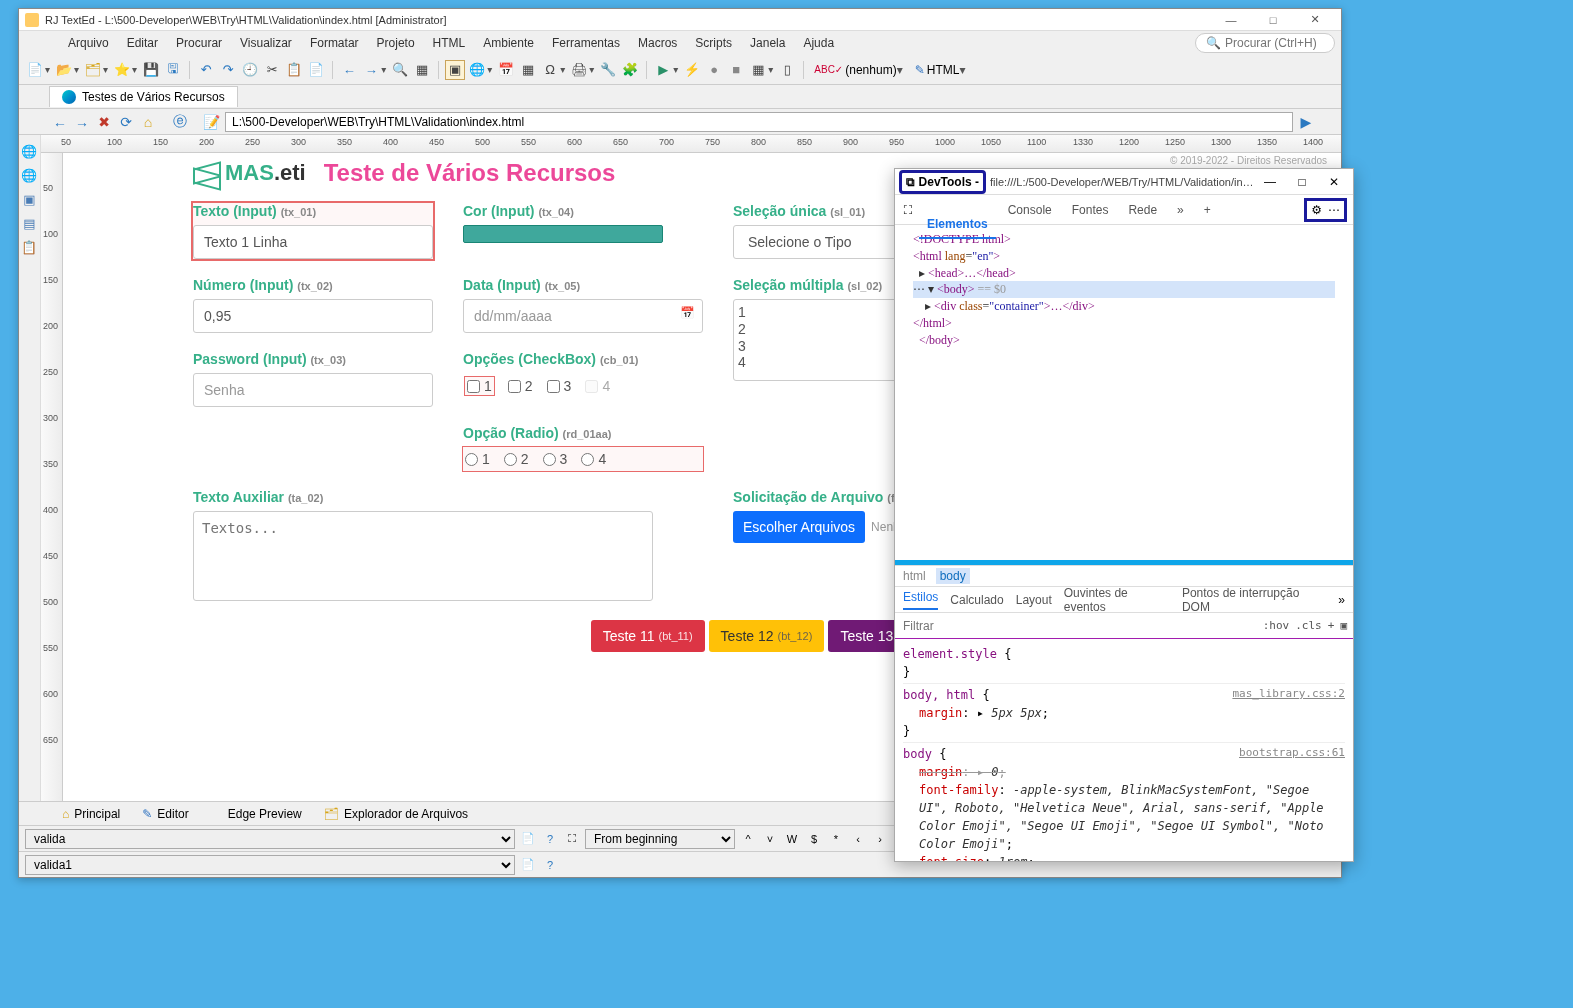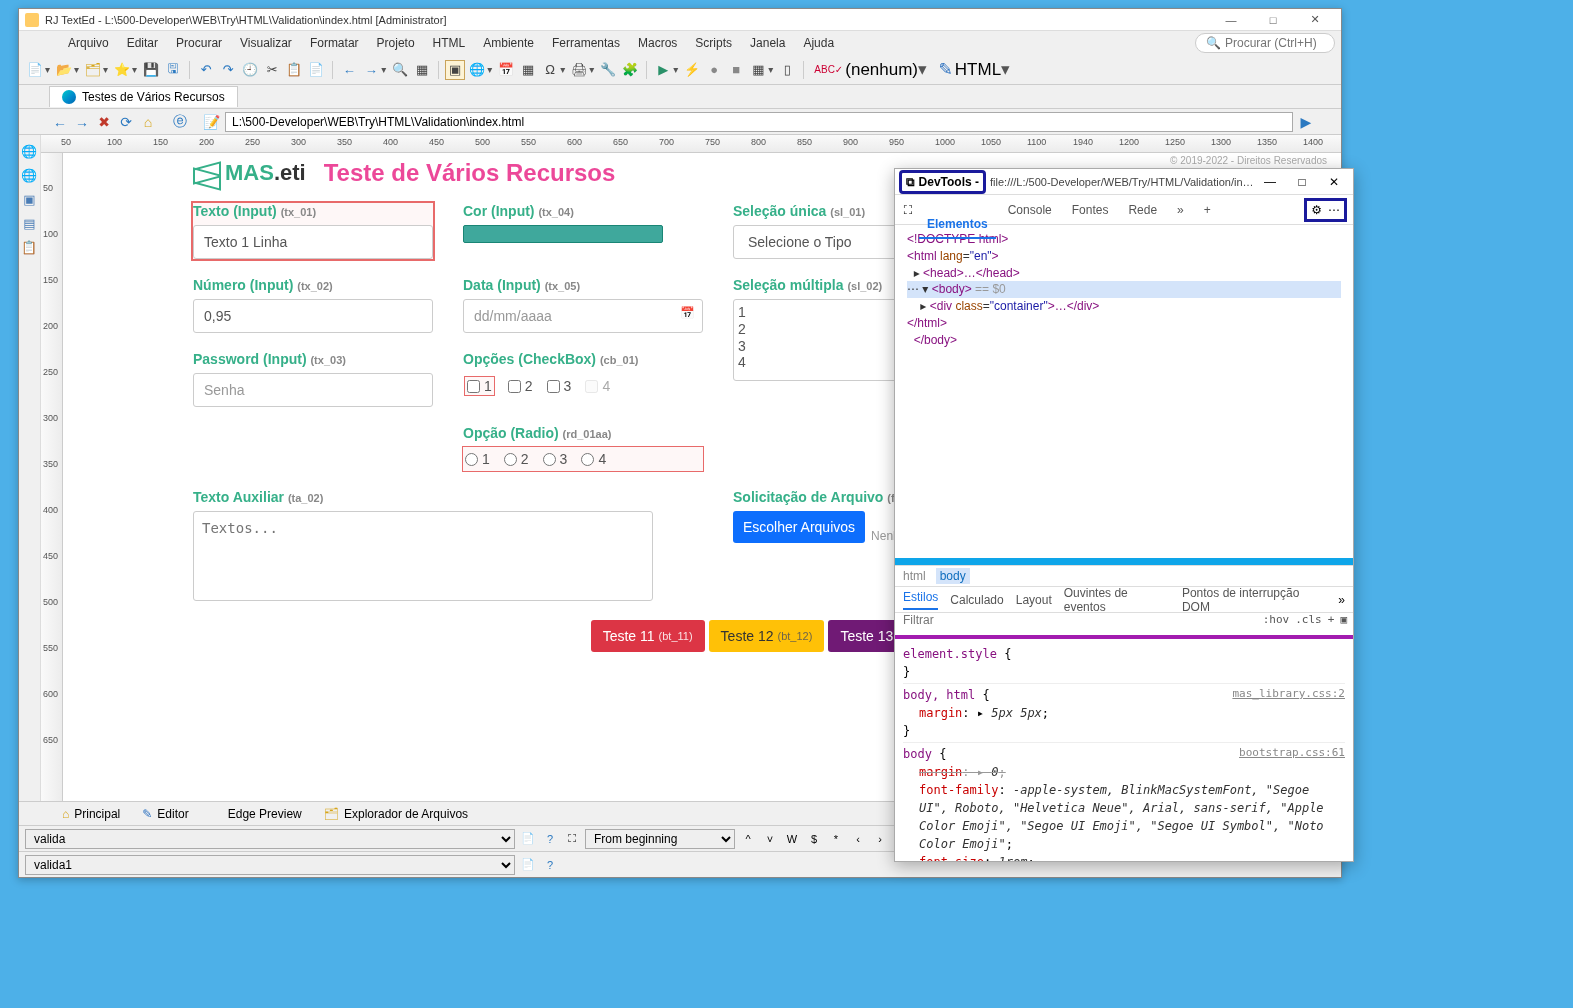--- a/index.html
+++ b/index.html
@@ -17,21 +17,21 @@
 .searchbox .mag { margin-right: 4px; color: #666; }
 .searchbox input { border: none; outline: none; font-size: 12px; width: 100%; }
 .toolbar { height: 30px; background: #f0f0f0; display: flex; align-items: center; padding: 0 6px; gap: 2px; border-bottom: 1px solid #ccc; }
 .tbtn { width: 20px; height: 20px; display: flex; align-items: center; justify-content: center; font-size: 13px; color: #444; }
 .tbtn.yellow { color: #d6a51a; }
 .tbtn.blue { color: #2b79c1; }
 .tbtn.green { color: #2a9169; }
 .tsep { width: 1px; height: 18px; background: #ccc; margin: 0 4px; }
 .tdrop { font-size: 10px; color: #555; margin-left: -2px; margin-right: 2px; }
 .combo { display: flex; align-items: center; gap: 2px; padding: 0 4px; }
-.combo span { font-size: 17px; }
+.combo span { font-size: 12px; }
 .tabstrip { height: 24px; background: #f0f0f0; display: flex; align-items: center; padding-left: 30px; border-bottom: 1px solid #ccc; }
 .tabstrip .tab { background: #fff; border: 1px solid #ccc; border-bottom: none; padding: 3px 12px; font-size: 12px; display: flex; align-items: center; gap: 6px; }
 .tabstrip .edge-icon { width: 14px; height: 14px; background: linear-gradient(135deg,#0cc 0%,#08c 60%,#06a 100%); border-radius: 50%; }
 .addrbar { height: 26px; background: #f0f0f0; display: flex; align-items: center; padding: 0 6px; gap: 4px; border-bottom: 1px solid #ccc; }
 .addrbar .nav-btn { width: 18px; height: 18px; display: flex; align-items: center; justify-content: center; font-size: 14px; }
 .addrbar input.url { flex: 1; height: 20px; border: 1px solid #aaa; background: #fff; padding: 0 6px; font-size: 12px; }
 .workspace { flex: 1; display: flex; position: relative; background: #f0f0f0; }
 .vgutter { width: 22px; background: #f0f0f0; border-right: 1px solid #ddd; display: flex; flex-direction: column; align-items: center; gap: 8px; padding-top: 8px; }
 .vgutter .gicon { width: 16px; height: 16px; display: flex; align-items: center; justify-content: center; font-size: 13px; color: #4a7cb5; }
 .canvas-frame { flex: 1; display: flex; flex-direction: column; background: #fff; }
@@ -86,35 +86,35 @@
 .dt-title { height:26px; display:flex; align-items:center; padding:0 4px; border-bottom:1px solid #ddd; }
 .dt-title .dt-badge { border:3px solid #1a1a9c; border-radius:4px; padding:2px 4px; display:flex; align-items:center; gap:4px; font-weight:600; }
 .dt-title .dt-path { flex:1; font-size:11px; color:#444; margin-left:4px; overflow:hidden; white-space:nowrap; text-overflow:ellipsis; }
 .dt-title .dt-win-btns { display:flex; gap:2px; }
 .dt-title .dt-win-btns div { width:30px; text-align:center; font-size:12px; }
 .dt-tabs { height:30px; display:flex; align-items:center; border-bottom:1px solid #ddd; padding:0 6px; gap:4px; position:relative; }
 .dt-tabs .dtab { padding:6px 8px; font-size:12px; color:#555; }
 .dt-tabs .dtab.active { border-bottom:2px solid #1a73e8; color:#1a73e8; font-weight:600;margin-top:31px; }
 .dt-tabs .right-group { margin-left:auto; display:flex; gap:4px; align-items:center; }
 .dt-tabs .right-group .box-hl { border:3px solid #1a1a9c; padding:2px 4px; display:flex; gap:6px; }
-.dt-dom { flex:0 0 auto; height:340px; padding:6px 12px; font-family:Liberation Sans, sans-serif; font-size:12px; color:#333; overflow:auto; border-bottom:7px solid #0ea5e9; }
+.dt-dom { flex:0 0 auto; height:340px; padding:6px 18px; font-family:Liberation Serif, serif; font-size:12px; color:#333; overflow:auto; border-bottom:5px solid #0ea5e9; }
 .dt-dom .line { white-space:pre; line-height:1.4; }
 .tag { color:#881280; }
 .attr { color:#994500; }
 .aval { color:#1a1aa6; }
 .dt-dom .sel { background:#d4e4fa; position:relative; }
 .dt-dom .sel::after { content:' == $0'; color:#999; }
 .dt-bc { height:22px; border-top:1px solid #ddd; border-bottom:1px solid #ddd; display:flex; align-items:center; padding:0 8px; gap:10px; font-size:12px; }
 .dt-bc span { color:#888; }
 .dt-bc .cur { background:#d4e4fa; color:#106ebe; padding:1px 4px; }
 .dt-styles-tabs { height:26px; display:flex; align-items:center; padding:0 8px; gap:12px; border-bottom:1px solid #ddd; font-size:12px; }
 .dt-styles-tabs .stab { color:#555; }
 .dt-styles-tabs .stab.active { color:#1a73e8; border-bottom:2px solid #1a73e8; padding-bottom:4px; }
 .dt-styles-tabs .chev { margin-left:auto; }
-.dt-filter { height:26px; display:flex; align-items:flex-start; border-bottom:4px solid #a21caf; }
+.dt-filter { height:26px; display:flex; align-items:center; border-bottom:1px solid #a21caf; }
 .dt-filter input { flex:1; border:none; padding:0 8px; font-size:12px; outline:none; }
 .dt-filter .fopts { display:flex; gap:6px; padding:0 6px; font-size:11px; color:#555; font-family:Consolas,monospace; align-items:center; }
 .dt-rules { flex:1; overflow:auto; padding:4px 8px; font-family:Consolas,monospace; font-size:12px; line-height:1.5; }
 .dt-rules .rule { border-bottom:1px solid #eee; padding:2px 0; }
 .dt-rules .sel-txt { color:#881280; }
 .dt-rules .src { float:right; color:#888; font-size:11px; text-decoration:underline; }
 .dt-rules .prop { padding-left:16px; }
 .dt-rules .pname { color:#c80000; }
 .dt-rules .pval { color:#333;font-style:italic; }
 .dt-rules .struck { text-decoration: line-through; color:#999; }
@@ -262,21 +262,21 @@
           <div class="tick" style="left: 572px;">650</div>
           <div class="tick" style="left: 618px;">700</div>
           <div class="tick" style="left: 664px;">750</div>
           <div class="tick" style="left: 710px;">800</div>
           <div class="tick" style="left: 756px;">850</div>
           <div class="tick" style="left: 802px;">900</div>
           <div class="tick" style="left: 848px;">950</div>
           <div class="tick" style="left: 894px;">1000</div>
           <div class="tick" style="left: 940px;">1050</div>
           <div class="tick" style="left: 986px;">1100</div>
-          <div class="tick" style="left: 1032px;">1940</div>
+          <div class="tick" style="left: 1032px;">1330</div>
           <div class="tick" style="left: 1078px;">1200</div>
           <div class="tick" style="left: 1124px;">1250</div>
           <div class="tick" style="left: 1170px;">1300</div>
           <div class="tick" style="left: 1216px;">1350</div>
           <div class="tick" style="left: 1262px;">1400</div>
         </div>
       <div class="canvas-body">
         <div class="ruler-v" id="ruler-v">
             <div class="tick" style="top: 30px;">50</div>
             <div class="tick" style="top: 76px;">100</div>
@@ -387,21 +387,21 @@
                 </div>
               </div>
               <div></div>
 
               <div class="fgroup textarea-wrap" style="grid-column:1 / span 2;">
                 <span class="flabel"><span>Texto Auxiliar</span> <span class="fid">(ta_02)</span></span>
                 <textarea placeholder="Textos..." style=""></textarea>
               </div>
               <div class="fgroup">
                 <span class="flabel"><span>Solicitação de Arquivo</span> <span class="fid">(fi_01)</span></span>
-                <div style="display:flex;align-items:flex-end;">
+                <div style="display:flex;align-items:center;">
                   <button class="file-btn">Escolher Arquivos</button>
                   <span class="file-txt">Nenhum arqui</span>
                 </div>
               </div>
             </div>
 
             <div class="btn-row">
               <button class="btn btn-red">
                   <span>Teste 11</span> 
                   <span class="bid">(bt_11)</span>

